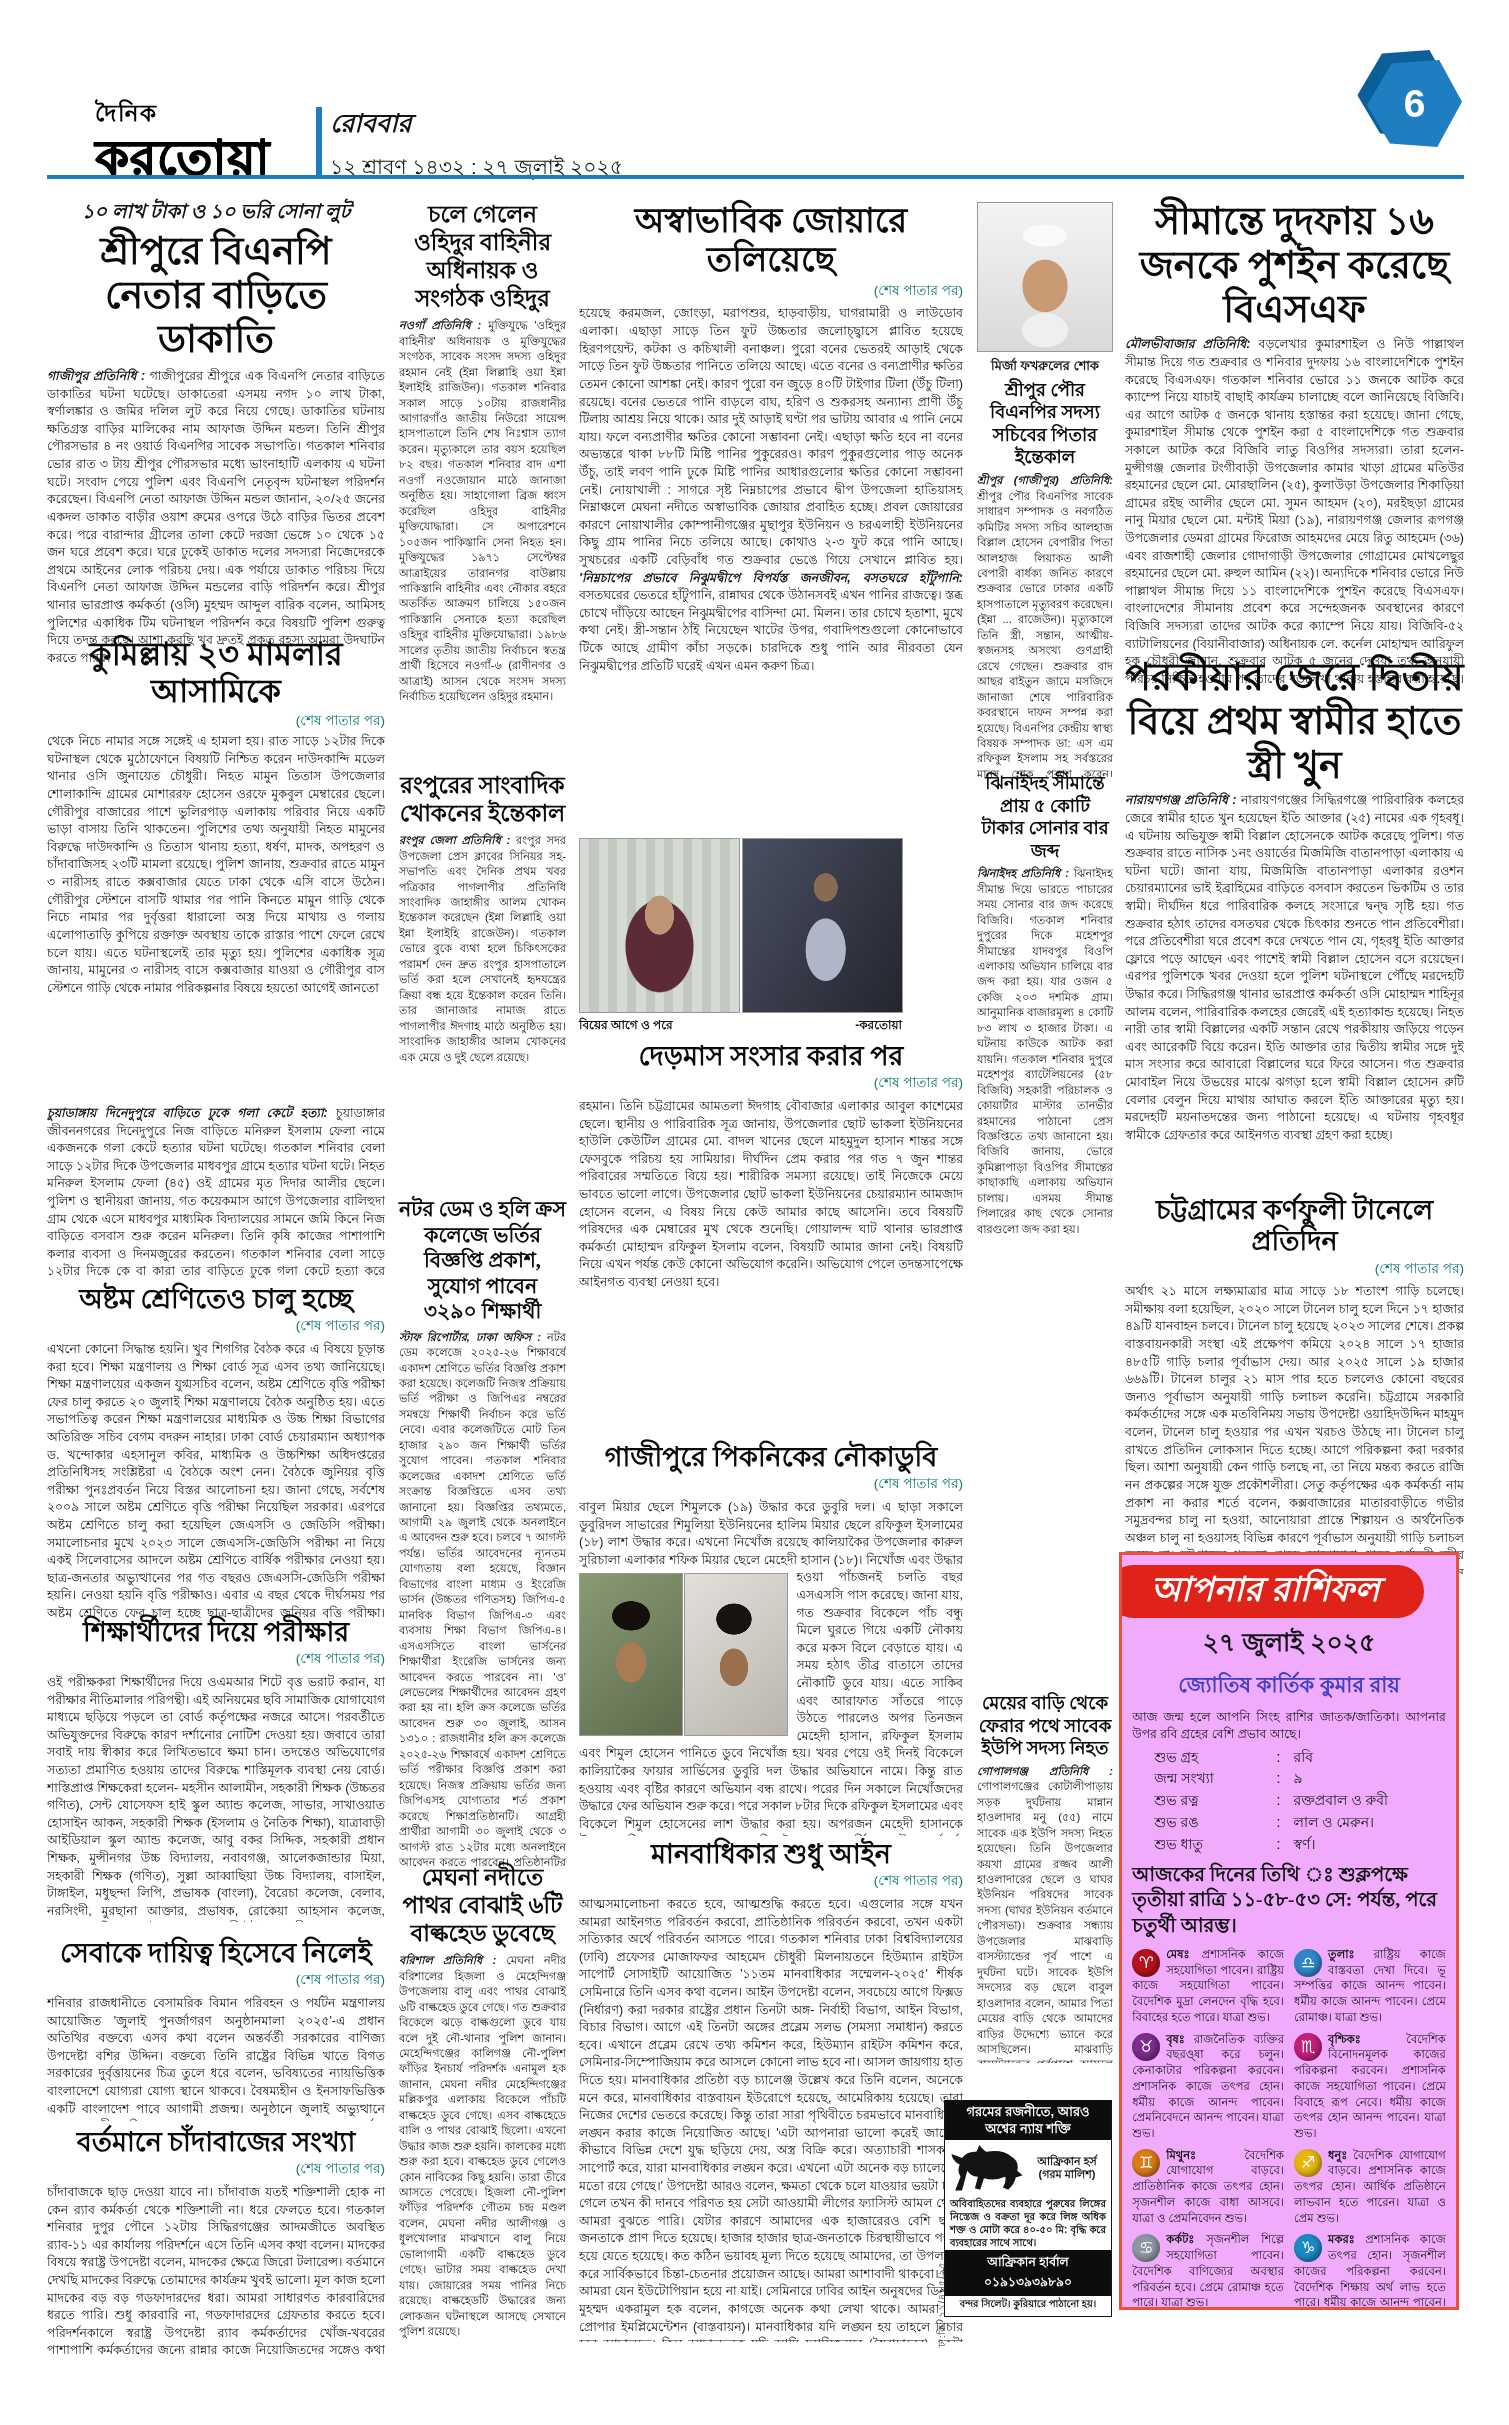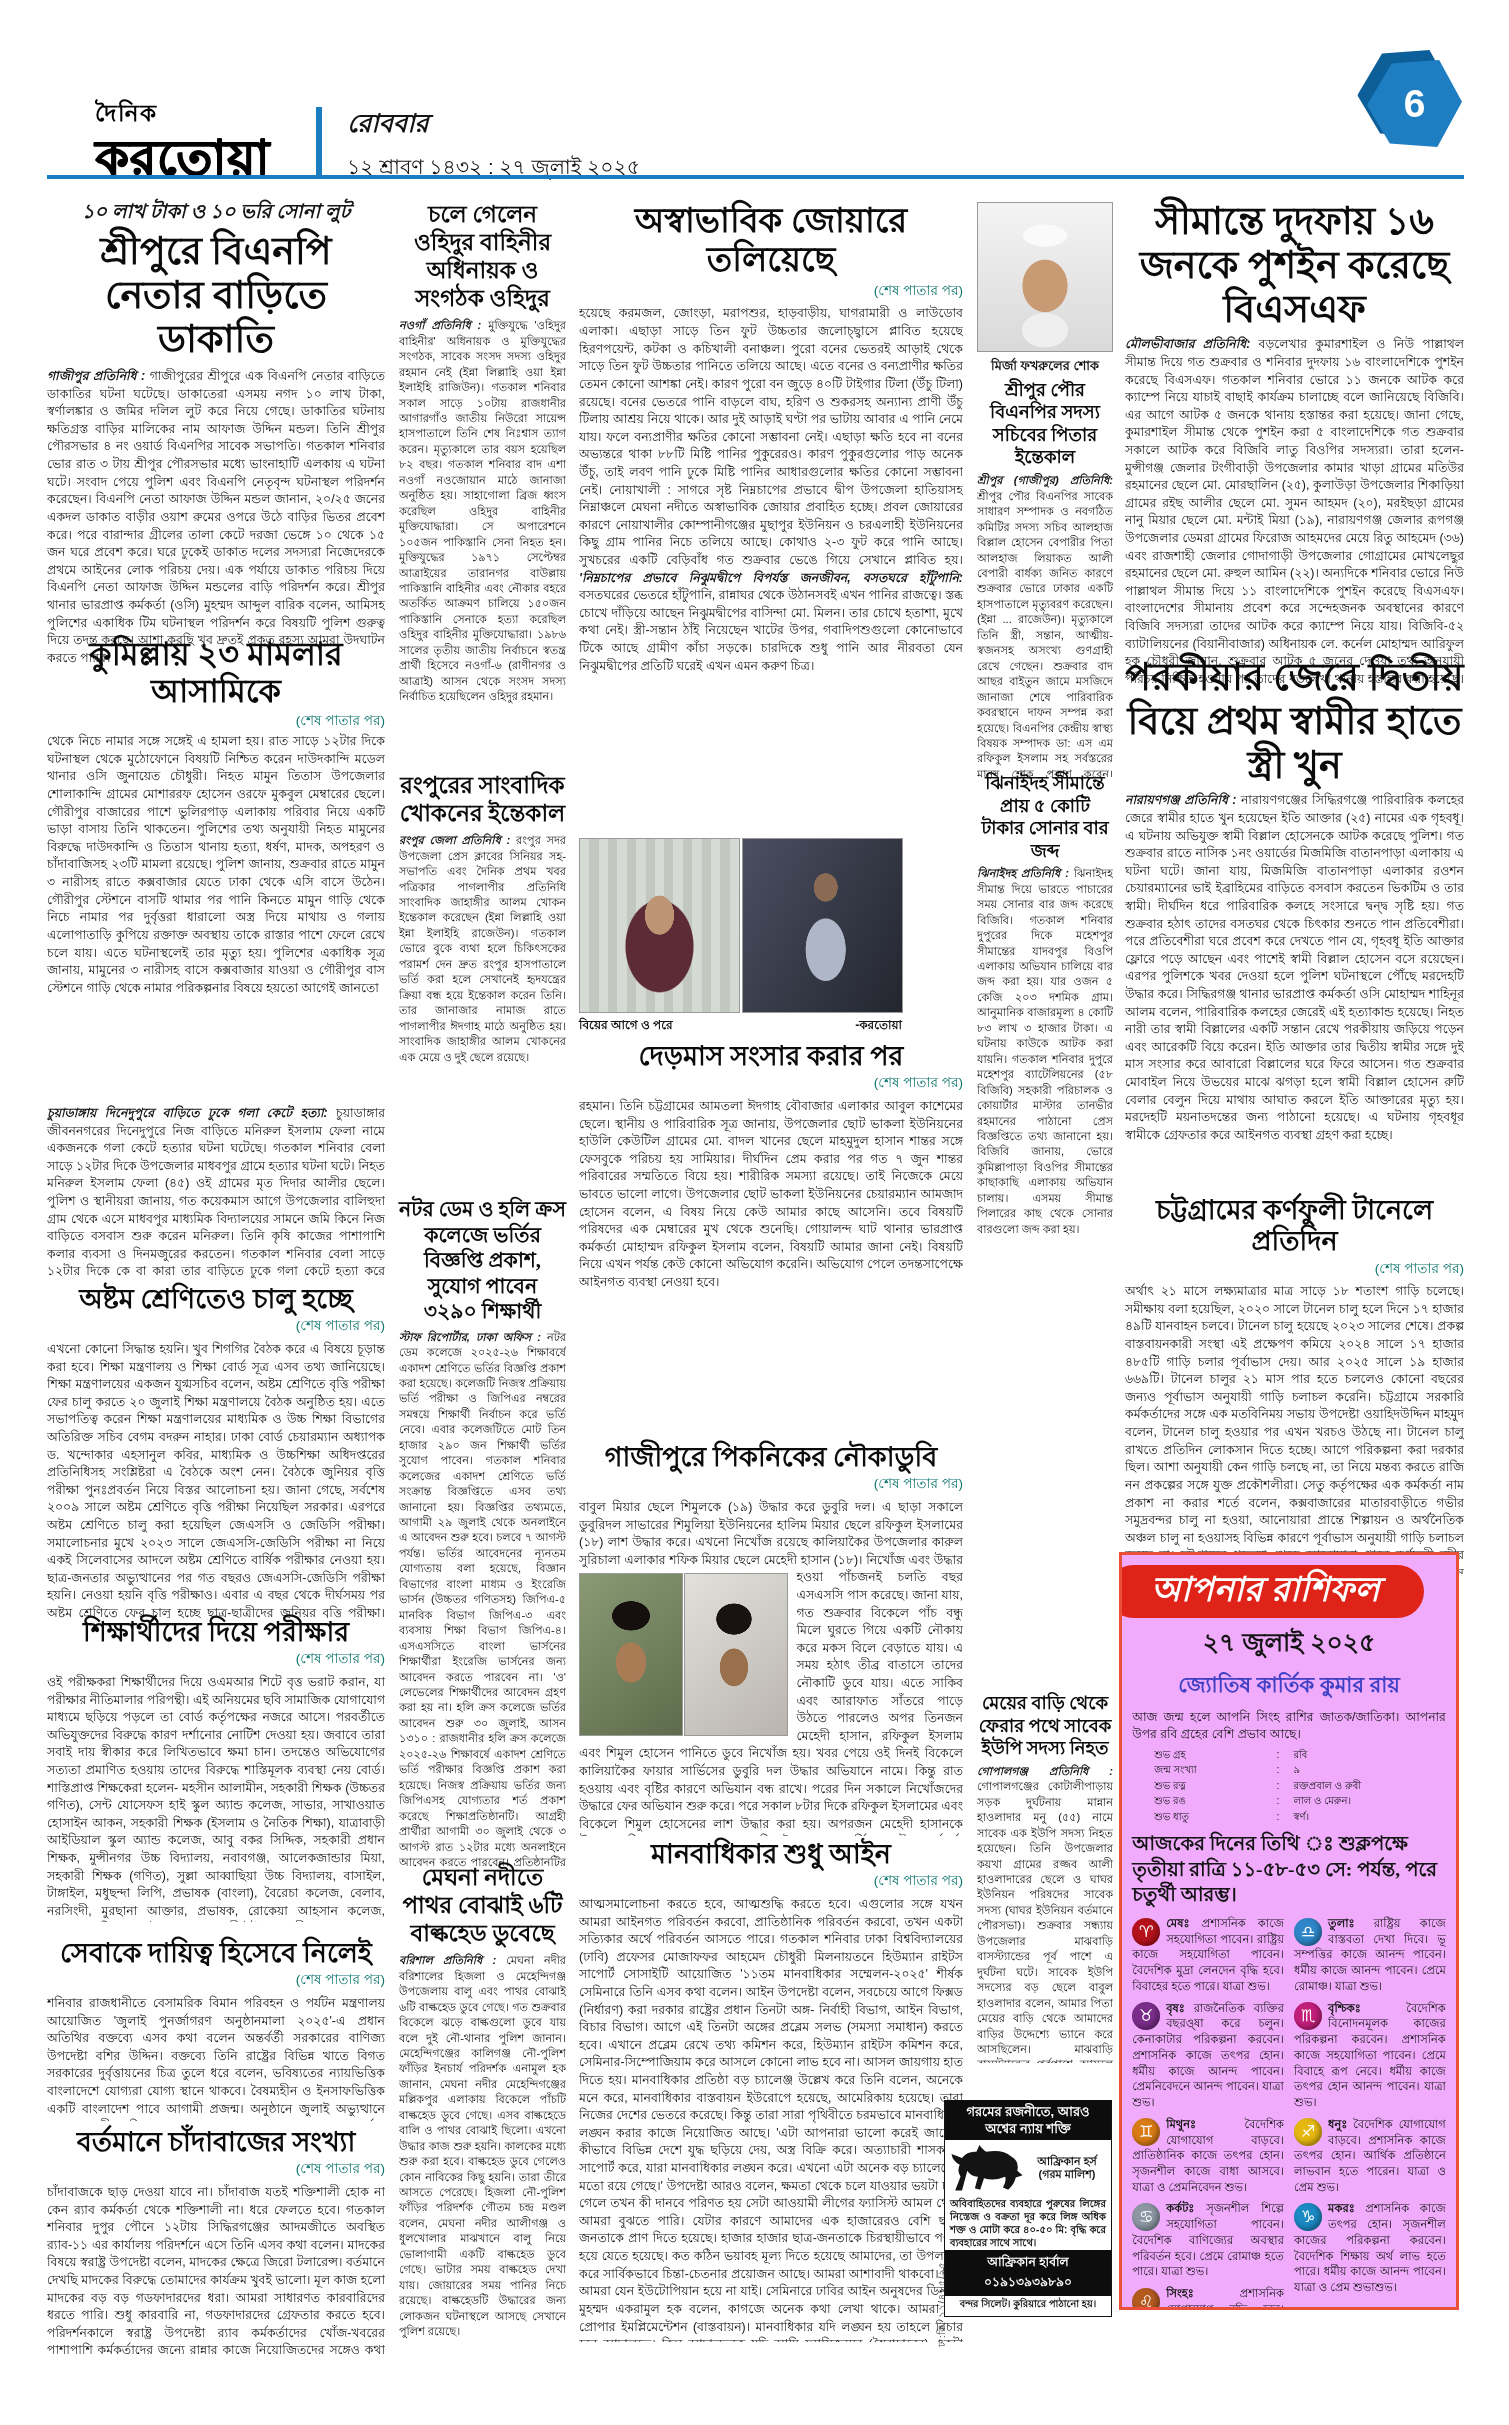--- a/index.html
+++ b/index.html
@@ -33,21 +33,21 @@
 .hex{clip-path:polygon(26% 4%,76% 0%,100% 48%,74% 100%,24% 96%,0% 52%);
  display:flex;align-items:center;justify-content:center;color:#fff;font-size:39px;font-weight:900}
 
 .horo{border:3.4px solid #e8503a;background:#f0abfc;overflow:hidden;padding:6.8px 10.2px 8.5px}
 .horo-banner{background:#df2318;color:#fff;border-radius:32px;height:53px;margin:3.4px 22px 5.1px -25.5px;
  display:flex;align-items:center;justify-content:center;font-weight:900;font-size:34px;
  font-family:"Liberation Serif",serif;font-style:italic}
 .horo-date{font-size:25px;font-weight:900;text-align:center}
 .horo-ast{font-size:21px;font-weight:700;color:#4040c5;text-align:center;margin:2.6px 0 5.1px}
 .horo-intro{font-size:12.3px;line-height:1.4;text-align:justify}
-.attr{display:flex;font-size:10px;line-height:1.55}
+.attr{display:flex;font-size:14px;line-height:1.55}
 .attr b{font-weight:400;width:46%;padding-left:22px}
 .attr i{font-style:normal;width:17px}
 .tithi{font-family:"Liberation Serif",serif;font-weight:700;font-size:19.6px;line-height:1.3;margin:6.8px 0 8.5px}
 .zcols{display:flex;gap:10.2px}
 .zcol{flex:1}
 .zsign{font-size:11.4px;line-height:1.38;text-align:justify;margin-bottom:6px}
 .zsign b{font-weight:700}
 .zicon{float:left;width:28px;height:28px;border-radius:50%;margin:1.7px 6px 1.7px 0;
  display:flex;align-items:center;justify-content:center;color:#fff;font-size:16px;font-style:normal;
  box-shadow:inset -2.6px -2.6px 5.1px rgba(0,0,0,.35)}
@@ -89,21 +89,21 @@
 </style>
 </head>
 <body>
 
 <header>
   <div class="abs" style="left:95px;top:95px;width:213px">
     <div class="logo-top">দৈনিক</div>
     <div class="logo-main">করতোয়া</div>
   </div>
   <div class="abs vbar" style="left:316px;top:107px;width:6px;height:71px"></div>
-  <div class="abs" style="left:347px;top:104px">
+  <div class="abs" style="left:330px;top:104px">
     <div class="dateday">রোববার</div>
     <div class="dateline">১২ শ্রাবণ ১৪৩২ : ২৭ জুলাই ২০২৫</div>
   </div>
   <div class="abs hex" style="left:1365px;top:56px;width:95px;height:87px;background:#0d5f9a;transform:translate(-7.7px,-6px)"></div>
   <div class="abs hex" style="left:1367px;top:60px;width:95px;height:87px;background:#1f7ec2">
     <span>6</span>
   </div>
   <div class="abs bluerule" style="left:47px;top:175px;width:1417px;height:4.3px"></div>
 </header>
 

